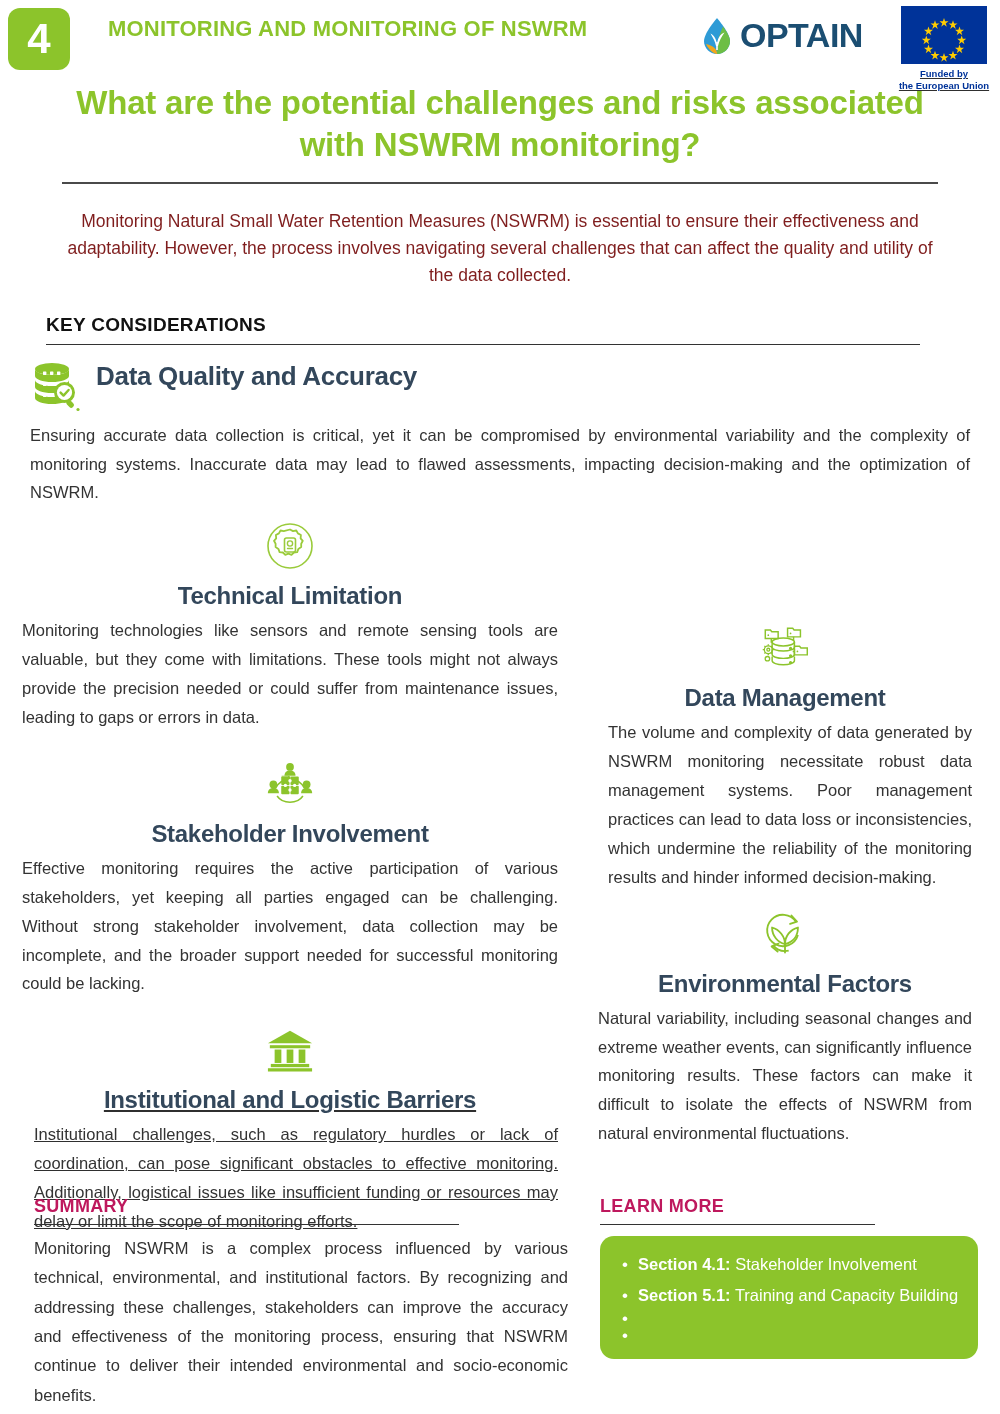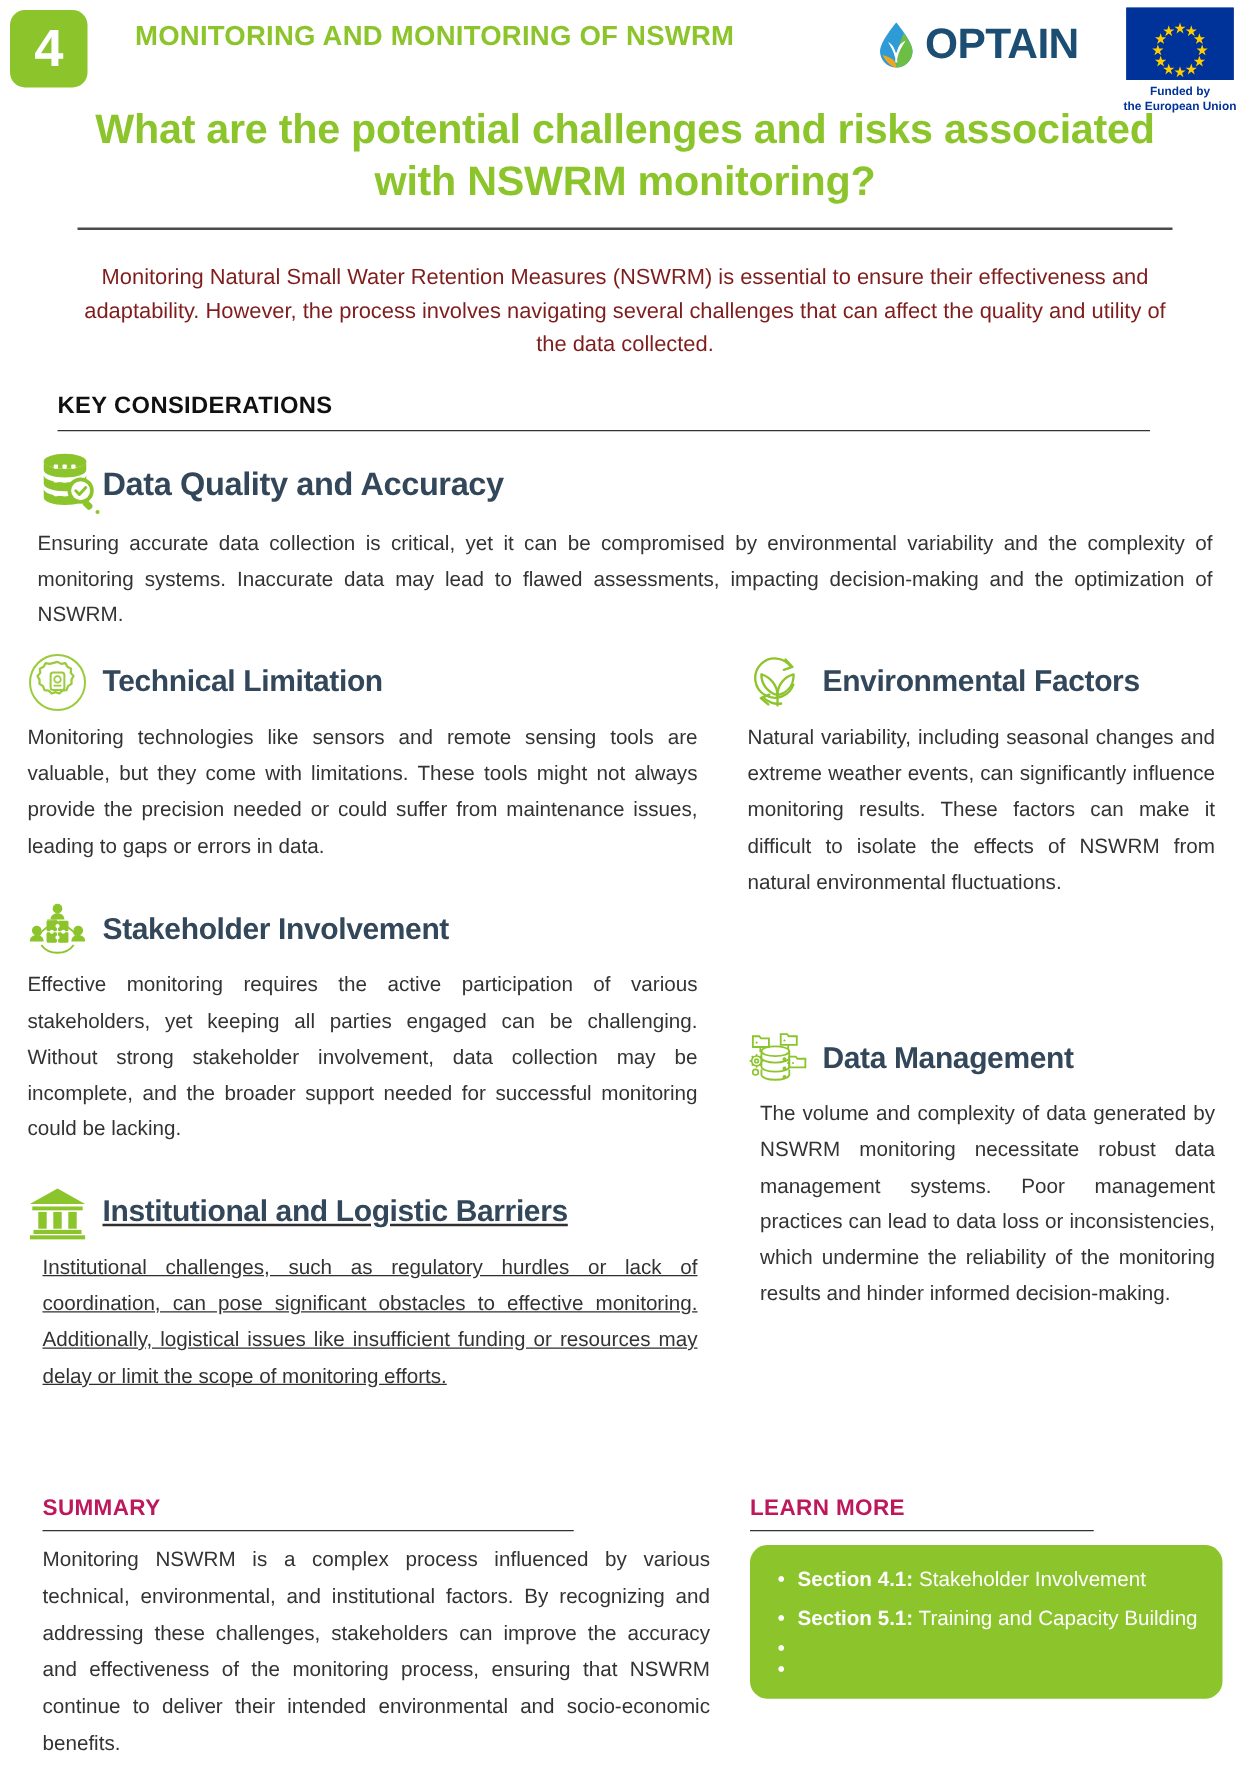--- a/index.html
+++ b/index.html
@@ -57,20 +57,21 @@
     font-weight: bold;
     color: #1B4E72;
     letter-spacing: -0.5px;
   }
   .eu-block {
     position: absolute;
     left: 898px;
     top: 6px;
     width: 92px;
     text-align: center;
+    text-decoration: underline;
   }
   .eu-flag {
     width: 86px;
     height: 58px;
     background: #003399;
     margin: 0 auto;
     position: relative;
   }
   .eu-funded {
     font-size: 9.5px;
@@ -114,21 +115,21 @@
   }
   .kc-rule {
     margin: 8px 80px 0 46px;
     border-top: 1.6px solid #333333;
   }
 
   
   .block-full { margin: 16px 30px 0 30px; position: relative; }
   .block-head {
     display: flex;
-    align-items: center;
+    gap: 14px;
     margin-bottom: 8px;
   }
   .block-title {
     font-size: 26px;
     font-weight: bold;
     color: #33475B;
     letter-spacing: -0.3px;
   }
   .block-body {
     font-size: 16.5px;
@@ -156,20 +157,21 @@
   }
   .col-left { width: 580px; padding: 0 22px 0 22px; }
   .col-right { width: 420px; padding: 0 28px 0 18px; }
 
   .sub-block { margin-bottom: 18px; }
   .sub-head {
     display: flex;
     align-items: center;
     gap: 12px;
     margin-bottom: 6px;
+    flex-direction: column;
   }
   .sub-title {
     font-size: 24px;
     font-weight: bold;
     color: #33475B;
     letter-spacing: -0.3px;
   }
   .sub-body {
     font-size: 16.5px;
     line-height: 1.75;
@@ -388,38 +390,20 @@
         </span>
         <span class="sub-title">Institutional and Logistic Barriers</span>
       </div>
       <div class="sub-body" style="padding-left:12px;">Institutional challenges, such as regulatory hurdles or lack of coordination, can pose significant obstacles to effective monitoring. Additionally, logistical issues like insufficient funding or resources may delay or limit the scope of monitoring efforts.</div>
     </div>
 
   </div>
 
   <div class="col-right">
 
-    <div class="sub-block">
-      <div class="sub-head">
-        <span class="icon-box sm">
-          <svg width="52" height="50" viewBox="0 0 52 50">
-            <path d="M38 12 A17 17 0 1 0 40 26" fill="none" stroke="#8CC42B" stroke-width="2"></path>
-            <polyline points="33,5 39,11.5 31.5,14" fill="none" stroke="#8CC42B" stroke-width="2" stroke-linecap="round" stroke-linejoin="round"></polyline>
-            <path d="M13 37 A17 17 0 0 0 30 43" fill="none" stroke="#8CC42B" stroke-width="2"></path>
-            <polyline points="18,44 11.5,38.5 19,35.5" fill="none" stroke="#8CC42B" stroke-width="2" stroke-linecap="round" stroke-linejoin="round"></polyline>
-            <path d="M26 36 C26 28 20 20 12 18 C12 27 18 34 26 36 Z" fill="none" stroke="#8CC42B" stroke-width="2" stroke-linejoin="round"></path>
-            <path d="M26 36 C26 27 32 20 40 18 C40 28 34 34 26 36 Z" fill="none" stroke="#8CC42B" stroke-width="2" stroke-linejoin="round"></path>
-            <line x1="26" y1="36" x2="26" y2="45" stroke="#8CC42B" stroke-width="2" stroke-linecap="round"></line>
-          </svg>
-        </span>
-        <span class="sub-title">Environmental Factors</span>
-      </div>
-      <div class="sub-body">Natural variability, including seasonal changes and extreme weather events, can significantly influence monitoring results. These factors can make it difficult to isolate the effects of NSWRM from natural environmental fluctuations.</div>
-    </div>
-
     <div class="sub-block" style="margin-top:102px;">
       <div class="sub-head">
         <span class="icon-box sm">
           <svg width="56" height="52" viewBox="0 0 56 52">
             <g fill="none" stroke="#8CC42B" stroke-width="1.7">
               <ellipse cx="26" cy="19" rx="13" ry="4.6"></ellipse>
               <path d="M13 19 v6 c0 2.5 5.8 4.6 13 4.6 s13-2.1 13-4.6 v-6"></path>
               <path d="M13 27.5 v6 c0 2.5 5.8 4.6 13 4.6 s13-2.1 13-4.6 v-6"></path>
               <path d="M13 36 v5 c0 2.5 5.8 4.6 13 4.6 s13-2.1 13-4.6 v-5"></path>
               <circle cx="34.5" cy="26.5" r="1"></circle>
@@ -441,20 +425,38 @@
               <circle cx="34.5" cy="9" r="1"></circle>
               <circle cx="42.5" cy="30" r="1"></circle>
             </g>
           </svg>
         </span>
         <span class="sub-title">Data Management</span>
       </div>
       <div class="sub-body" style="padding-left:10px;">The volume and complexity of data generated by NSWRM monitoring necessitate robust data management systems. Poor management practices can lead to data loss or inconsistencies, which undermine the reliability of the monitoring results and hinder informed decision-making.</div>
     </div>
 
+    <div class="sub-block">
+      <div class="sub-head">
+        <span class="icon-box sm">
+          <svg width="52" height="50" viewBox="0 0 52 50">
+            <path d="M38 12 A17 17 0 1 0 40 26" fill="none" stroke="#8CC42B" stroke-width="2"></path>
+            <polyline points="33,5 39,11.5 31.5,14" fill="none" stroke="#8CC42B" stroke-width="2" stroke-linecap="round" stroke-linejoin="round"></polyline>
+            <path d="M13 37 A17 17 0 0 0 30 43" fill="none" stroke="#8CC42B" stroke-width="2"></path>
+            <polyline points="18,44 11.5,38.5 19,35.5" fill="none" stroke="#8CC42B" stroke-width="2" stroke-linecap="round" stroke-linejoin="round"></polyline>
+            <path d="M26 36 C26 28 20 20 12 18 C12 27 18 34 26 36 Z" fill="none" stroke="#8CC42B" stroke-width="2" stroke-linejoin="round"></path>
+            <path d="M26 36 C26 27 32 20 40 18 C40 28 34 34 26 36 Z" fill="none" stroke="#8CC42B" stroke-width="2" stroke-linejoin="round"></path>
+            <line x1="26" y1="36" x2="26" y2="45" stroke="#8CC42B" stroke-width="2" stroke-linecap="round"></line>
+          </svg>
+        </span>
+        <span class="sub-title">Environmental Factors</span>
+      </div>
+      <div class="sub-body">Natural variability, including seasonal changes and extreme weather events, can significantly influence monitoring results. These factors can make it difficult to isolate the effects of NSWRM from natural environmental fluctuations.</div>
+    </div>
+
   </div>
 </div>
 
 <div class="footer">
 
   <div class="summary-col">
     <div class="small-heading">SUMMARY</div>
     <div class="small-rule summary-rule"></div>
     <div class="summary-body">Monitoring NSWRM is a complex process influenced by various technical, environmental, and institutional factors. By recognizing and addressing these challenges, stakeholders can improve the accuracy and effectiveness of the monitoring process, ensuring that NSWRM continue to deliver their intended environmental and socio-economic benefits.</div>
   </div>

